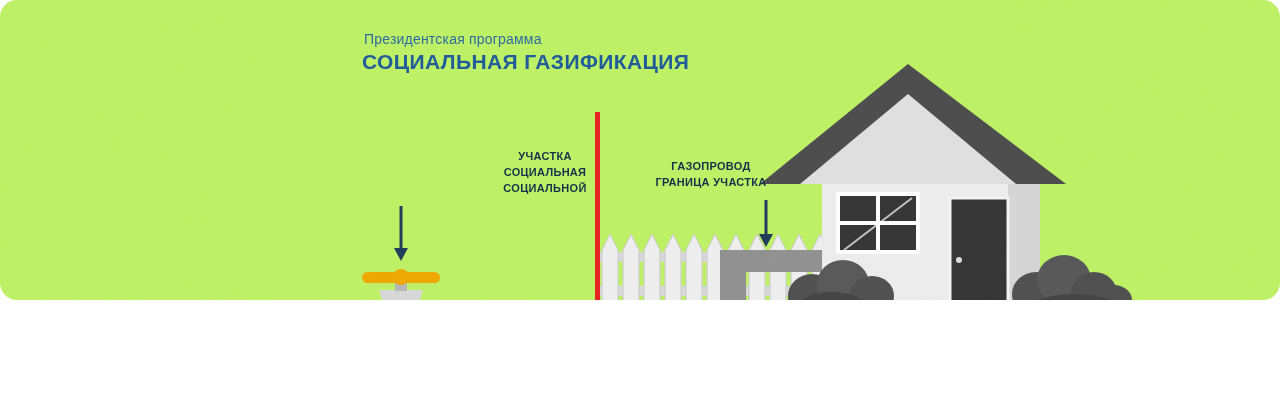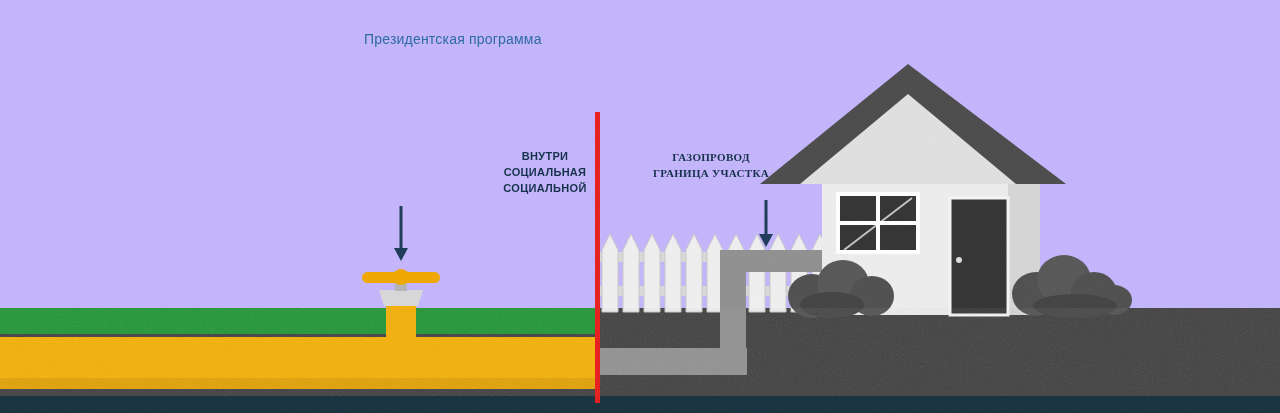--- a/index.html
+++ b/index.html
@@ -1,39 +1,40 @@
 <!DOCTYPE html>
 <html><head>
 <meta charset="utf-8">
 <style>
   html,body{margin:0;padding:0;background:#ffffff;}
   .canvas{
     position:relative;
-    width:1280px;height:413px;
-    background:#c4b5fd;
+    width:1280px;height:300px;
+    background:#bef264;
     overflow:hidden;
     font-family:"Liberation Sans", sans-serif;
+    border-radius:17px;
   }
   .scene{position:absolute;inset:0;z-index:1;}
   .txt{position:absolute;z-index:2;}
   .program-label{
     left:364px;top:31px;
     font-size:14px;color:#2e6ba3;letter-spacing:0.2px;
   }
   .main-title{
     left:362px;top:50px;
     font-size:21px;font-weight:700;color:#1f5c99;letter-spacing:0.4px;
   }
   .label{
     font-size:11px;font-weight:700;color:#16314b;
     line-height:16px;letter-spacing:0.3px;text-align:center;
   }
   .label-network{left:240px;top:164px;width:164px;}
   .label-boundary{left:485px;top:148px;width:120px;}
-  .label-plot{left:646px;top:149px;width:130px;font-family:Liberation Serif, serif;}
+  .label-plot{left:646px;top:158px;width:130px;}
 </style>
 </head>
 <body>
 
 <div class="canvas">
 
   <svg class="scene" width="1280" height="413" viewBox="0 0 1280 413" xmlns="http://www.w3.org/2000/svg">
     <defs>
       <filter id="grain" x="0%" y="0%" width="100%" height="100%">
         <feTurbulence type="fractalNoise" baseFrequency="0.9" numOctaves="2" stitchTiles="stitch"></feTurbulence>
@@ -121,26 +122,27 @@
     <g>
       <line x1="766" y1="200" x2="766" y2="236" stroke="#1c3b57" stroke-width="3"></line>
       <path d="M759 234 L773 234 L766 247 Z" fill="#1c3b57"></path>
     </g>
 
     <rect x="0" y="0" width="1280" height="413" filter="url(#grain)" opacity="0.05"></rect>
   </svg>
 
   <div class="txt program-label">Президентская программа</div>
 
+  <div class="txt main-title">СОЦИАЛЬНАЯ ГАЗИФИКАЦИЯ</div>
 
   <div class="txt label label-network">
   </div>
 
   <div class="txt label label-boundary">
-    <div>ВНУТРИ</div>
+    <div>УЧАСТКА</div>
     <div>СОЦИАЛЬНАЯ</div>
     <div>СОЦИАЛЬНОЙ</div>
   </div>
 
   <div class="txt label label-plot">
     <div>ГАЗОПРОВОД</div>
     <div>ГРАНИЦА УЧАСТКА</div>
   </div>
 
 </div>

